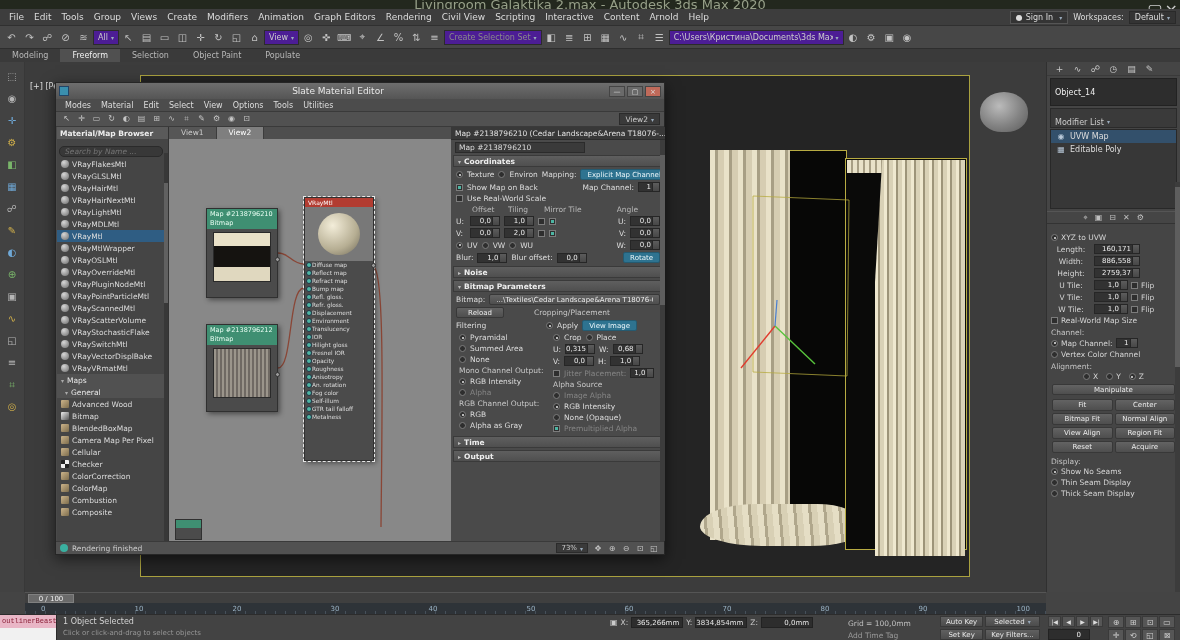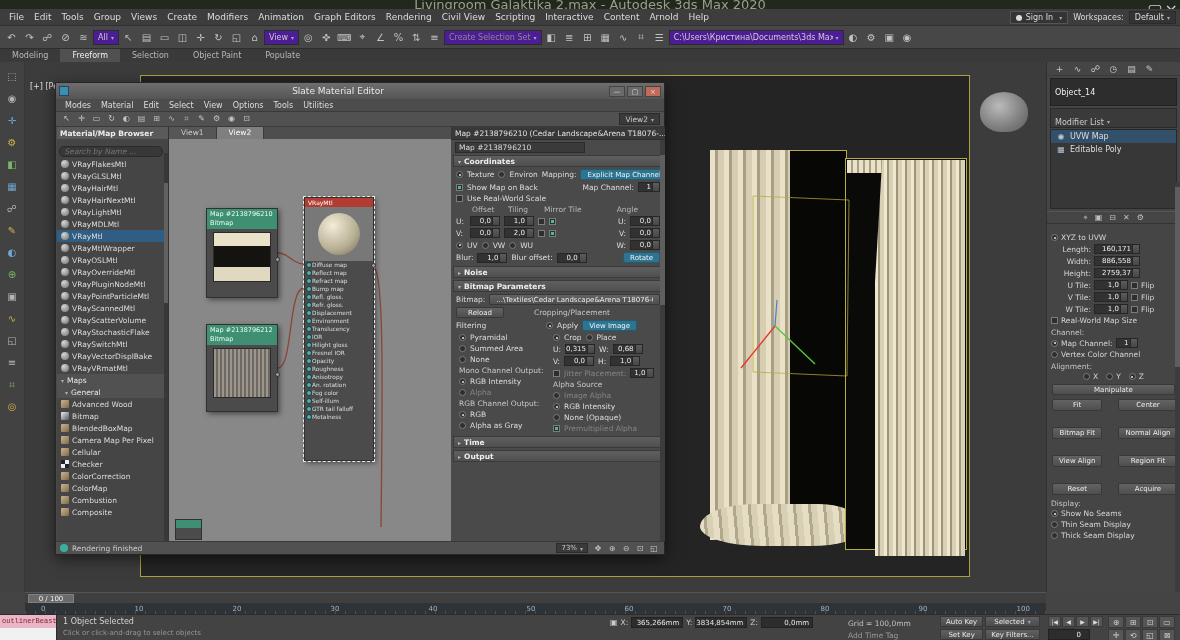--- a/index.html
+++ b/index.html
@@ -136,22 +136,22 @@
   .cmd-tabs>div{width:13px;text-align:center;font-size:9px;color:#c8c8c8}
   .objname{margin:2px 3px;height:12px;background:#2d2d2d;border:1px solid #222;display:flex;align-items:center;padding:13px 4px;color:#eee;font-size:8px}
   .modlist{margin:1px 3px;height:12px;background:#3a3a3a;border:1px solid #2a2a2a;display:flex;padding:9px 4px;font-size:8px}
   .stack{margin:1px 3px;height:80px;background:#373737;border:1px solid #282828;overflow:hidden}
   .stack .srow{height:13px;display:flex;align-items:center;gap:4px;padding-left:5px;font-size:8px;color:#ddd}
   .stack .srow.sel{background:#33506b}
   .stack .sic{width:10px;text-align:center;font-size:8px;color:#b8c8d8}
   .stacktools{height:13px;display:flex;align-items:center;justify-content:center;gap:7px;margin-top:2px;border-top:1px solid #555;border-bottom:1px solid #333}
   .stacktools>div{font-size:8px;color:#c0c0c0}
   .crow{display:flex;align-items:center;gap:3px;padding:1px 4px;white-space:nowrap;color:#d5d5d5}
-  .clab{width:40px;text-align:right;flex:none}
-  .bgrid{display:grid;grid-template-columns:1fr 1fr;gap:16px;padding:2px 5px}
+  .clab{width:40px;text-align:center;flex:none}
+  .bgrid{display:grid;grid-template-columns:1fr 1fr;gap:2px;padding:2px 5px}
   .bgrid .pbtn{height:12px}
   .cgroup{padding:2px 4px 0;color:#c4c4c4}
   .cmd-scroll{position:absolute;right:0;top:120px;width:5px;bottom:0;background:#3c3c3c}
   .cmd-scroll::after{content:"";position:absolute;left:0;top:5px;width:5px;height:180px;background:#5e5e5e}
 
   
   .timeslider{left:25px;top:592px;width:1021px;height:11px;background:#3f3f3f;border-top:1px solid #555}
   .tshandle{position:absolute;left:3px;top:1px;width:46px;height:9px;background:#6a6a6a;border:1px solid #808080;font-size:7px;color:#f0f0f0;text-align:center;line-height:8px}
   .ruler{left:25px;top:603px;width:1021px;height:11px;background:#2e3338;display:flex;justify-content:space-between;align-items:center;padding:0 16px;font-size:7px;color:#9ab2c4;background-image:repeating-linear-gradient(90deg,#46505a 0 1px,transparent 1px 10px);background-size:100% 3px;background-position:0 100%;background-repeat:no-repeat}
 

